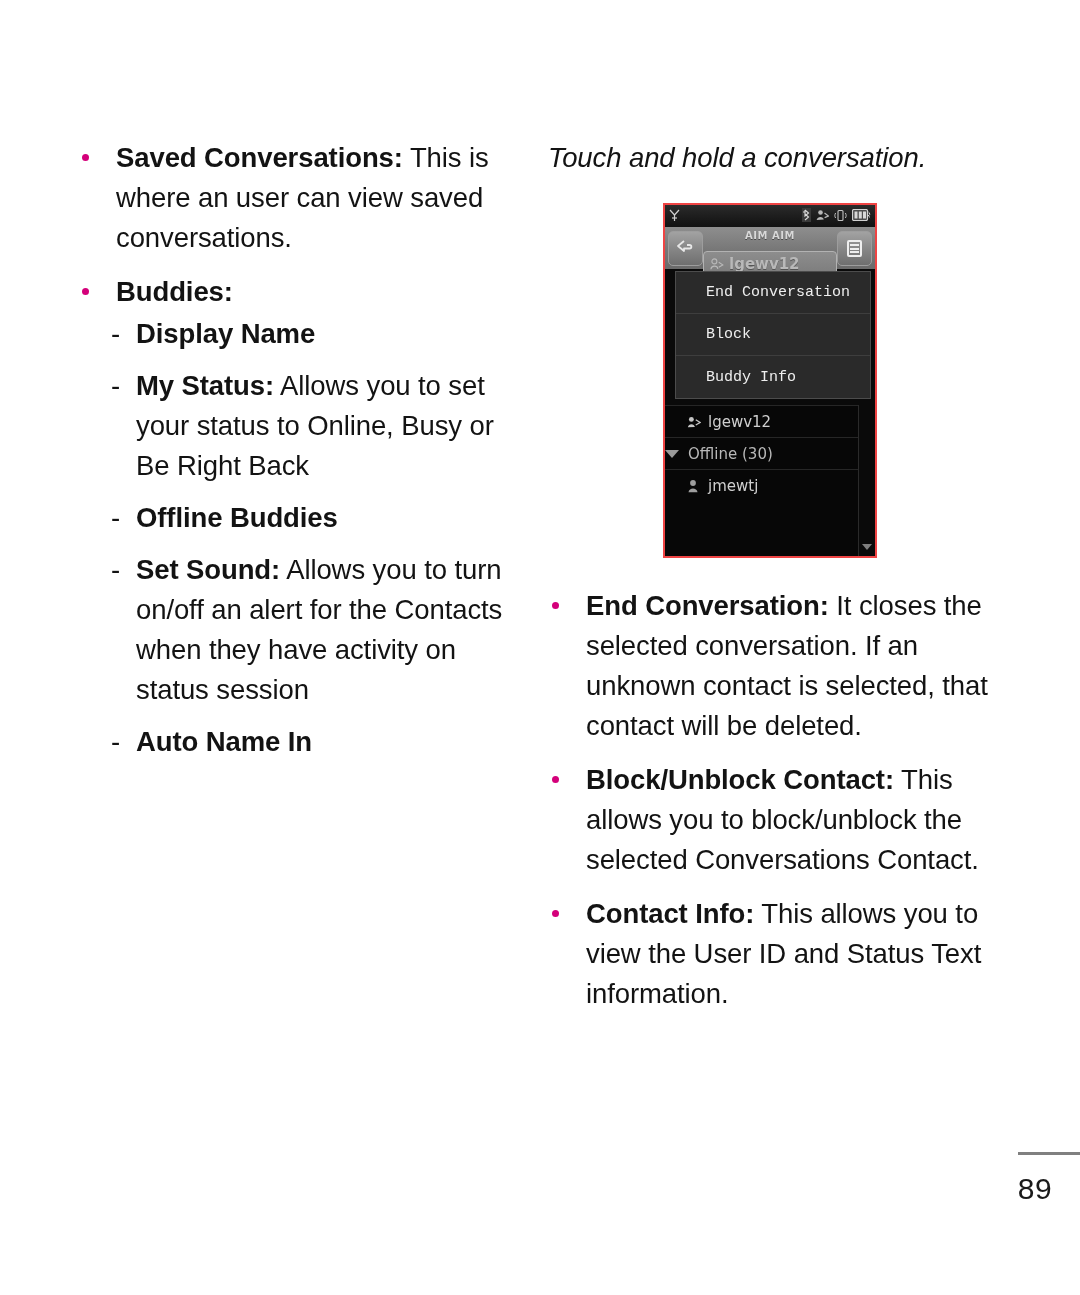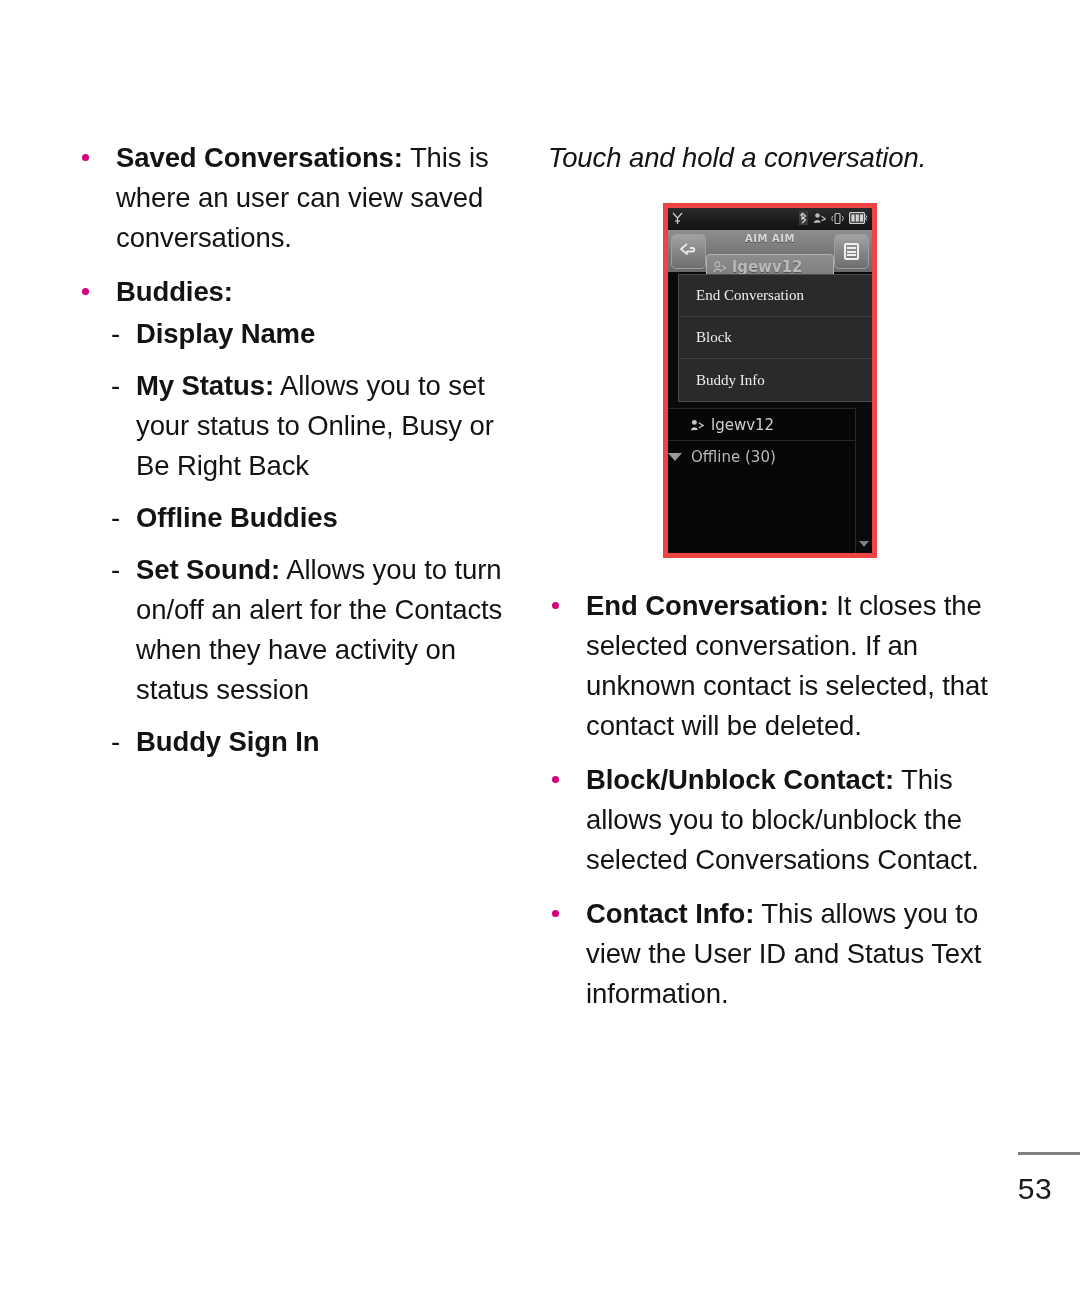--- a/index.html
+++ b/index.html
@@ -88,21 +88,21 @@
   .tight { margin-bottom: 2px; }
 
   
   .phone-shot {
     position: absolute;
     left: 663px;
     top: 203px;
     width: 214px;
     height: 355px;
     background: #0a0a0a;
-    border: 5px solid #ef4444;
+    border: 2px solid #ef4444;
     box-sizing: border-box;
     overflow: hidden;
     font-family: "DejaVu Sans", sans-serif;
   }
 
   
   .ps-statusbar {
     position: absolute;
     left: 0; top: 0;
     width: 100%;
@@ -204,26 +204,26 @@
     width: 196px;
     background: #2a2a2a;
     border: 1px solid #4c4c4c;
     box-sizing: border-box;
     z-index: 6;
   }
   .ps-popup-item {
     height: 42px;
     display: flex;
     align-items: center;
-    padding-left: 17px;
+    padding-left: 30px;
     font-size: 15px;
     color: #efefef;
     box-sizing: border-box;
     border-bottom: 1px solid #3e3e3e;
-    font-family: Liberation Serif, serif;
+    font-family: Liberation Mono, monospace;
   }
   .ps-popup-item:last-child { border-bottom: none; }
 
   
   .ps-list {
     position: absolute;
     left: 0;
     top: 200px;
     right: 0;
     bottom: 0;
@@ -328,21 +328,21 @@
       <b>Offline Buddies</b><span></span>
     </div>
 
     <div class="dash-item">
       <span class="dash">-</span>
       <b>Set Sound:</b><span> Allows you to turn on/off an alert for the Contacts when they have activity on status session</span>
     </div>
 
     <div class="dash-item">
       <span class="dash">-</span>
-      <b>Buddy Sign In</b><span></span>
+      <b>Auto Name In</b><span></span>
     </div>
 
   </div>
 
   <div class="col-right">
     <p class="plain-para">Touch and hold a conversation.</p>
   </div>
 
   <div class="phone-shot">
 
@@ -433,20 +433,29 @@
         </span>
         <span class="label">lgewv12</span>
       </div>
 
 
       <div class="ps-row group">
         <span class="tri-ico"></span>
         <span class="label">Offline (30)</span>
       </div>
 
+      <div class="ps-row">
+        <span>
+          <svg class="buddy-ico" width="13" height="14" viewBox="0 0 13 14">
+              <circle cx="5.5" cy="4" r="2.9" fill="#9e9e9e"></circle>
+              <path d="M1 13.2 C1.7 8.4 9.3 8.4 10 13.2 Z" fill="#9e9e9e"></path>
+            </svg>
+        </span>
+        <span class="label">jmewtj</span>
+      </div>
 
 
     </div>
 
     <div class="ps-scroll">
       <span class="thumb-down"></span>
     </div>
 
   </div>
 
@@ -463,15 +472,15 @@
     </div>
 
     <div class="bullet-item">
       <span class="dot"></span>
       <b>Contact Info:</b><span> This allows you to view the User ID and Status Text information.</span>
     </div>
 
   </div>
 
   <div class="footer-rule"></div>
-  <div class="page-number">53</div>
+  <div class="page-number">89</div>
 
 </div>
 
 </body></html>

